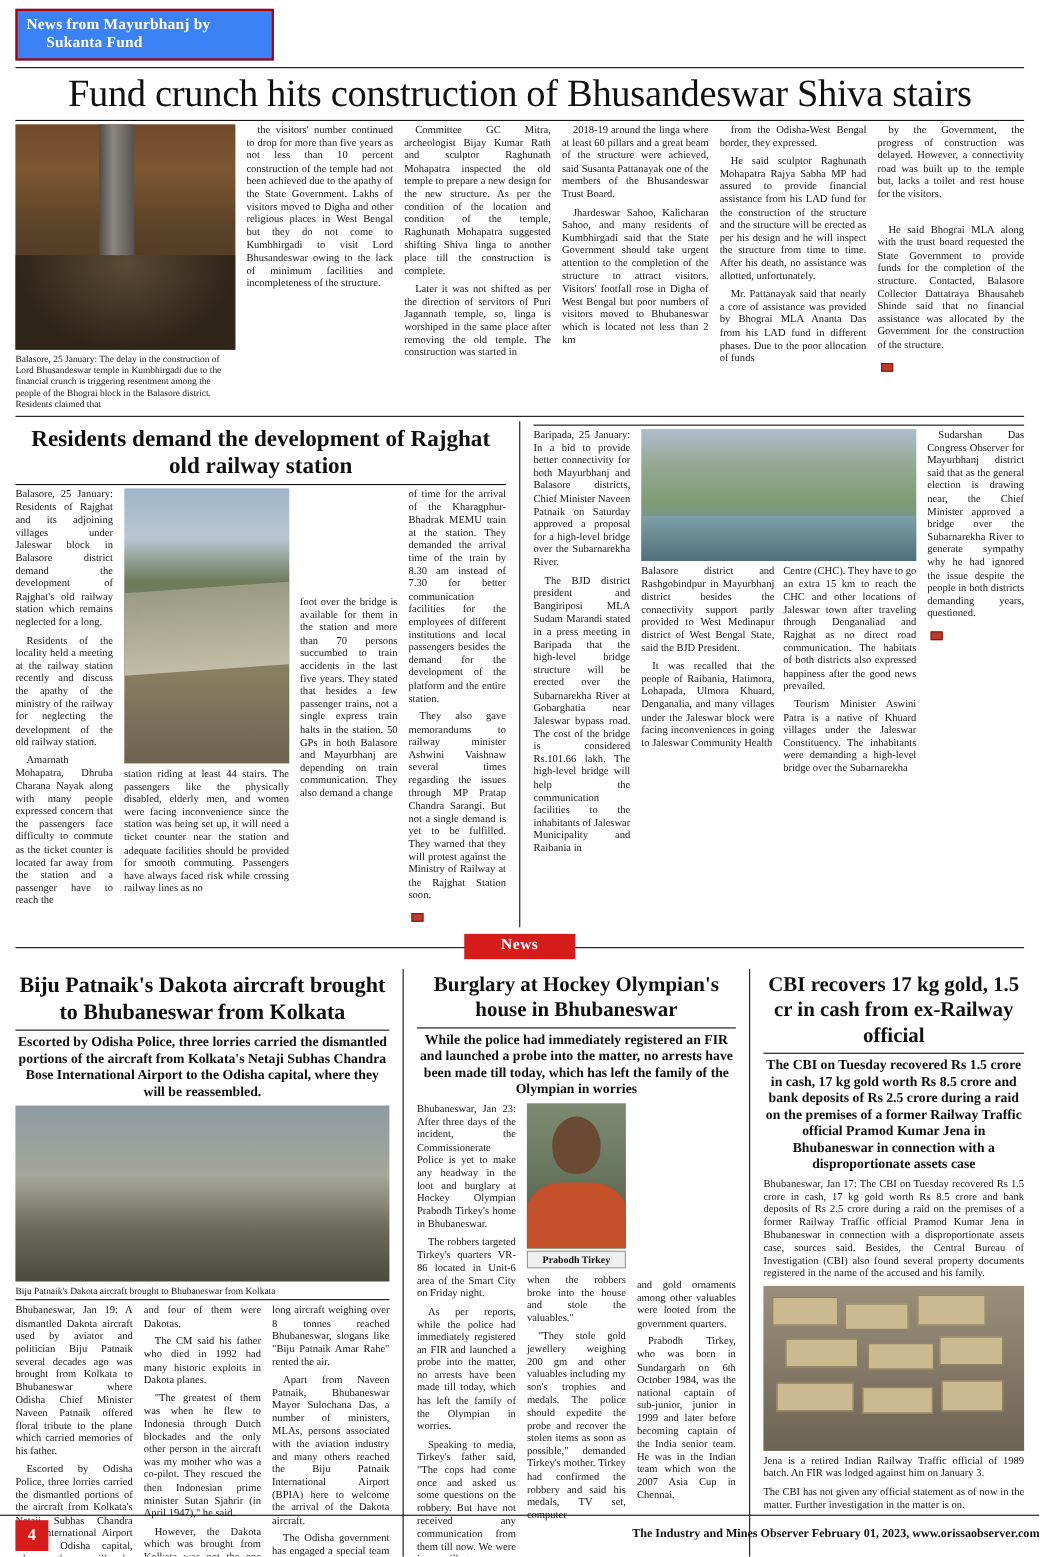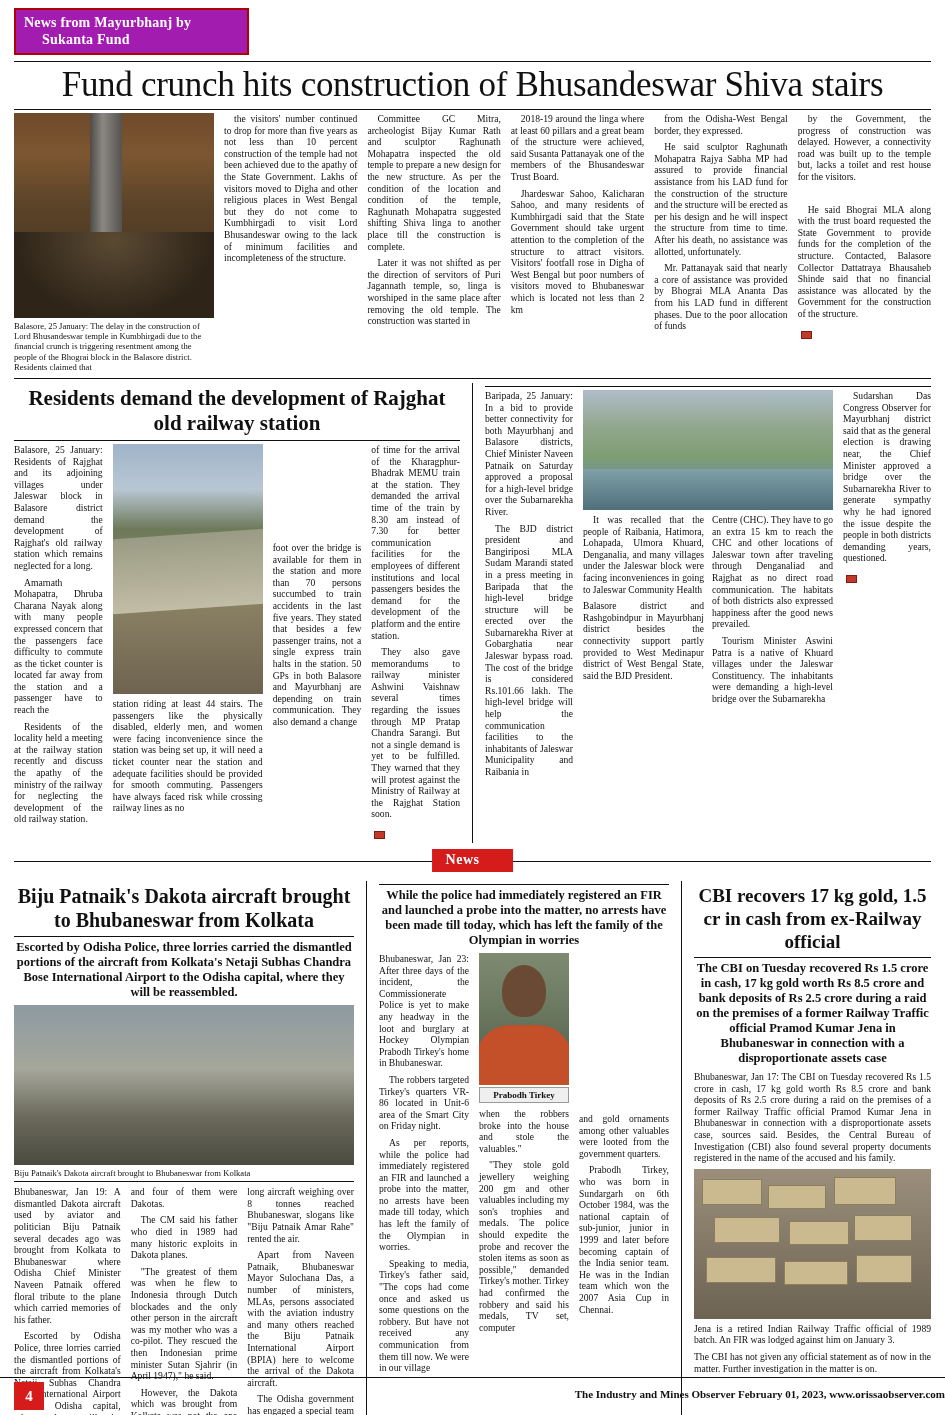--- a/index.html
+++ b/index.html
@@ -9,21 +9,21 @@
     background: #ffffff;
     font-family: "Liberation Serif", serif;
     color: #111;
     position: relative;
   }
   .page { width:945px; height:1415px; padding: 8px 14px 0 14px; position:relative; }
 
   
   .masthead {
     border: 2px solid #b00000;
-    background: #a21caf;
+    background: #3b82f6;
     color: #fff;
     width: 235px;
     padding: 4px 6px 5px 8px;
     margin-bottom: 6px;
   }
   .masthead .l1, .masthead .l2 {
     font-family: "Liberation Serif", serif;
     font-weight: bold;
     font-size: 14px;
     line-height: 17px;
@@ -97,21 +97,21 @@
     position:absolute; top: 12px; left:0; right:0;
     border-top: 1.5px solid #111;
   }
   .newsband .tag {
     position:absolute; left: 50%; transform: translateX(-50%);
     top: 0;
     background: #d61b1b;
     color: #fff;
     font-weight: bold;
     font-size: 14px;
-    padding: 3px 34px 4px 14px;
+    padding: 3px 34px 4px 34px;
     letter-spacing: .5px;
   }
 
   .vrule { border-left: 1px solid #111; }
 
   
   .ph { position: relative; overflow: hidden; background:#8a8f7a; }
   .ph1 { height: 205px; background:
       linear-gradient(180deg,#6f4a2b 0%, #7d5631 20%, #5b4328 45%, #3c2d1c 100%);
   }
@@ -227,22 +227,22 @@
   <div class="rule"></div>
 
   <div class="cols" style="gap:12px">
 
     <div style="flex:1 1 0">
       <h2 class="sec">Residents demand the development of Rajghat old railway station</h2>
       <div class="rule-thin"></div>
       <div class="cols">
         <div class="col">
           <p class="body noind">Balasore, 25 January: Residents of Rajghat and its adjoining villages under Jaleswar block in Balasore district demand the development of Rajghat's old railway station which remains neglected for a long.</p>
+          <p class="body">Residents of the locality held a meeting at the railway station recently and discuss the apathy of the ministry of the railway for neglecting the development of the old railway station.</p>
           <p class="body">Amarnath Mohapatra, Dhruba Charana Nayak along with many people expressed concern that the passengers face difficulty to commute as the ticket counter is located far away from the station and a passenger have to reach the</p>
-          <p class="body">Residents of the locality held a meeting at the railway station recently and discuss the apathy of the ministry of the railway for neglecting the development of the old railway station.</p>
         </div>
         <div class="col" style="flex:0 0 150px">
           <div class="ph ph2"></div>
           <p class="body noind" style="margin-top:4px">station riding at least 44 stairs. The passengers like the physically disabled, elderly men, and women were facing inconvenience since the station was being set up, it will need a ticket counter near the station and adequate facilities should be provided for smooth commuting. Passengers have always faced risk while crossing railway lines as no</p>
         </div>
         <div class="col" style="padding-top:98px">
           <p class="body noind">foot over the bridge is available for them in the station and more than 70 persons succumbed to train accidents in the last five years. They stated that besides a few passenger trains, not a single express train halts in the station. 50 GPs in both Balasore and Mayurbhanj are depending on train communication. They also demand a change</p>
         </div>
         <div class="col">
           <p class="body noind">of time for the arrival of the Kharagphur-Bhadrak MEMU train at the station. They demanded the arrival time of the train by 8.30 am instead of 7.30 for better communication facilities for the employees of different institutions and local passengers besides the demand for the development of the platform and the entire station.</p>
@@ -258,22 +258,22 @@
       <div class="rule-thin"></div>
       <div class="cols">
         <div class="col">
           <p class="body noind">Baripada, 25 January: In a bid to provide better connectivity for both Mayurbhanj and Balasore districts, Chief Minister Naveen Patnaik on Saturday approved a proposal for a high-level bridge over the Subarnarekha River.</p>
           <p class="body">The BJD district president and Bangiriposi MLA Sudam Marandi stated in a press meeting in Baripada that the high-level bridge structure will be erected over the Subarnarekha River at Gobarghatia near Jaleswar bypass road. The cost of the bridge is considered Rs.101.66 lakh. The high-level bridge will help the communication facilities to the inhabitants of Jaleswar Municipality and Raibania in</p>
         </div>
         <div class="col" style="flex:0 0 250px">
           <div class="ph ph3"></div>
           <div class="cols" style="gap:8px;margin-top:4px">
             <div class="col">
+              <p class="body noind">Balasore district and Rashgobindpur in Mayurbhanj district besides the connectivity support partly provided to West Medinapur district of West Bengal State, said the BJD President.</p>
               <p class="body">It was recalled that the people of Raibania, Hatimora, Lohapada, Ulmora Khuard, Denganalia, and many villages under the Jaleswar block were facing inconveniences in going to Jaleswar Community Health</p>
-              <p class="body noind">Balasore district and Rashgobindpur in Mayurbhanj district besides the connectivity support partly provided to West Medinapur district of West Bengal State, said the BJD President.</p>
             </div>
             <div class="col">
               <p class="body noind">Centre (CHC). They have to go an extra 15 km to reach the CHC and other locations of Jaleswar town after traveling through Denganaliad and Rajghat as no direct road communication. The habitats of both districts also expressed happiness after the good news prevailed.</p>
               <p class="body">Tourism Minister Aswini Patra is a native of Khuard villages under the Jaleswar Constituency. The inhabitants were demanding a high-level bridge over the Subarnarekha</p>
             </div>
           </div>
         </div>
         <div class="col">
           <p class="body">Sudarshan Das Congress Observer for Mayurbhanj district said that as the general election is drawing near, the Chief Minister approved a bridge over the Subarnarekha River to generate sympathy why he had ignored the issue despite the people in both districts demanding years, questioned.</p>
           <span class="endmark"></span>
@@ -296,37 +296,38 @@
       <div class="ph ph4"></div>
       <div class="cap" style="border-bottom:1px solid #111;padding-bottom:3px">Biju Patnaik's Dakota aircraft brought to Bhubaneswar from Kolkata</div>
       <div class="cols">
         <div class="col">
           <p class="body noind">Bhubaneswar, Jan 19: A dismantled Dakota aircraft used by aviator and politician Biju Patnaik several decades ago was brought from Kolkata to Bhubaneswar where Odisha Chief Minister Naveen Patnaik offered floral tribute to the plane which carried memories of his father.</p>
           <p class="body">Escorted by Odisha Police, three lorries carried the dismantled portions of the aircraft from Kolkata's Netaji Subhas Chandra Bose International Airport to the Odisha capital, where they will be reassembled.</p>
 
         </div>
         <div class="col">
           <p class="body noind">and four of them were Dakotas.</p>
-          <p class="body">The CM said his father who died in 1989 had many historic exploits in Dakota planes.</p>
+          <p class="body">The CM said his father who died in 1992 had many historic exploits in Dakota planes.</p>
           <p class="body">"The greatest of them was when he flew to Indonesia through Dutch blockades and the only other person in the aircraft was my mother who was a co-pilot. They rescued the then Indonesian prime minister Sutan Sjahrir (in April 1947)," he said.</p>
           <p class="body">However, the Dakota which was brought from Kolkata was not the one which Biju Patnaik used to rescue the Indonesian leader at the request of Jawaharlal Nehru, historian Anil Dhir said.</p>
 
         </div>
         <div class="col">
           <p class="body noind">long aircraft weighing over 8 tonnes reached Bhubaneswar, slogans like "Biju Patnaik Amar Rahe" rented the air.</p>
           <p class="body">Apart from Naveen Patnaik, Bhubaneswar Mayor Sulochana Das, a number of ministers, MLAs, persons associated with the aviation industry and many others reached the Biju Patnaik International Airport (BPIA) here to welcome the arrival of the Dakota aircraft.</p>
           <p class="body">The Odisha government has engaged a special team to reassemble the dismantled parts of the aircraft. The Airports Authority of India has allotted 1.1 acres of land for this purpose at the BPIA here.</p>
 
         </div>
       </div>
     </div>
 
     <div class="vrule"></div>
 
     <div style="flex:0 0 290px">
+      <h2 class="sec" style="font-size:19px;line-height:23px">Burglary at Hockey Olympian's house in Bhubaneswar</h2>
       <div class="rule-thin"></div>
       <h3 class="sub">While the police had immediately registered an FIR and launched a probe into the matter, no arrests have been made till today, which has left the family of the Olympian in worries</h3>
       <div class="cols">
         <div class="col">
           <p class="body noind">Bhubaneswar, Jan 23: After three days of the incident, the Commissionerate Police is yet to make any headway in the loot and burglary at Hockey Olympian Prabodh Tirkey's home in Bhubaneswar.</p>
           <p class="body">The robbers targeted Tirkey's quarters VR-86 located in Unit-6 area of the Smart City on Friday night.</p>
           <p class="body">As per reports, while the police had immediately registered an FIR and launched a probe into the matter, no arrests have been made till today, which has left the family of the Olympian in worries.</p>
           <p class="body">Speaking to media, Tirkey's father said, "The cops had come once and asked us some questions on the robbery. But have not received any communication from them till now. We were in our village</p>
         </div>
         <div class="col">

